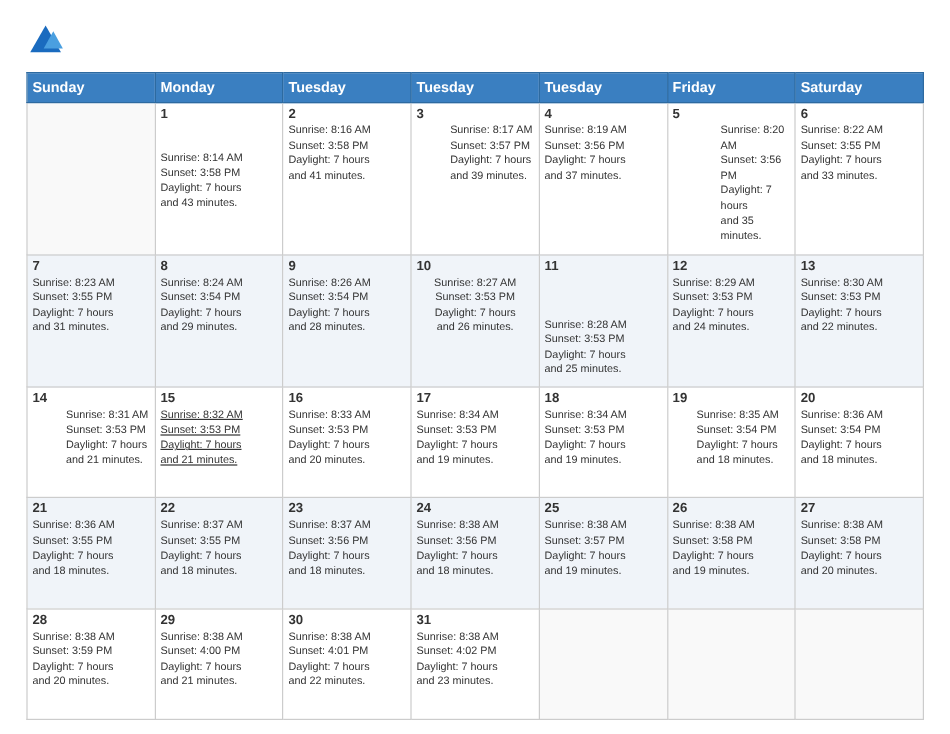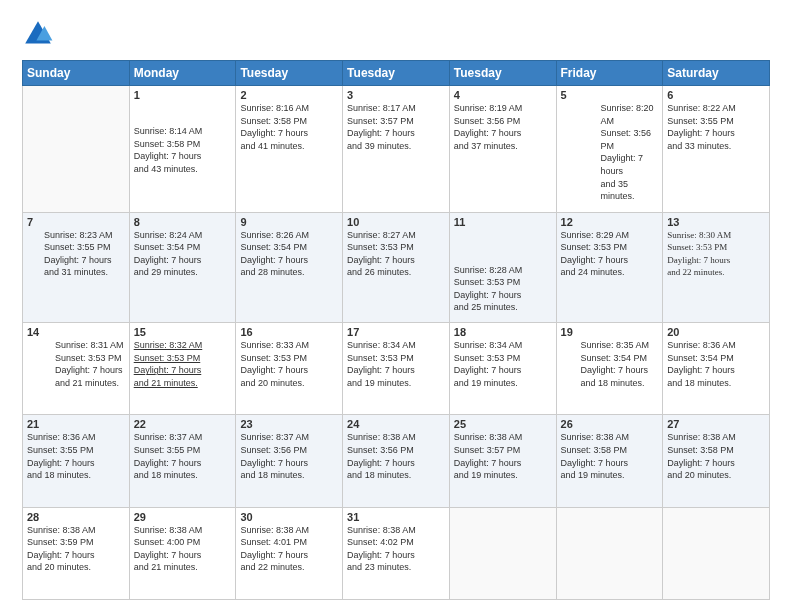--- a/index.html
+++ b/index.html
@@ -146,21 +146,21 @@
           </td>
           <td>
             <span class="day-number">2</span>
             <div class="day-info" style="white-space: pre-line;">Sunrise: 8:16 AM
 Sunset: 3:58 PM
 Daylight: 7 hours
 and 41 minutes.</div>
           </td>
           <td>
             <span class="day-number">3</span>
-            <div class="day-info" style="white-space: pre-line;">Sunrise: 8:17 AM
+            <div class="day-info" style="white-space: pre-line; margin-left: 28px;">Sunrise: 8:17 AM
 Sunset: 3:57 PM
 Daylight: 7 hours
 and 39 minutes.</div>
           </td>
           <td>
             <span class="day-number">4</span>
             <div class="day-info" style="white-space: pre-line;">Sunrise: 8:19 AM
 Sunset: 3:56 PM
 Daylight: 7 hours
 and 37 minutes.</div>
@@ -176,63 +176,63 @@
             <span class="day-number">6</span>
             <div class="day-info" style="white-space: pre-line;">Sunrise: 8:22 AM
 Sunset: 3:55 PM
 Daylight: 7 hours
 and 33 minutes.</div>
           </td>
         </tr>
         <tr class="row-shaded">
           <td>
             <span class="day-number">7</span>
-            <div class="day-info" style="white-space: pre-line; margin-left: 17px;">Sunrise: 8:23 AM
+            <div class="day-info" style="white-space: pre-line;">Sunrise: 8:23 AM
 Sunset: 3:55 PM
 Daylight: 7 hours
 and 31 minutes.</div>
           </td>
           <td>
             <span class="day-number">8</span>
             <div class="day-info" style="white-space: pre-line;">Sunrise: 8:24 AM
 Sunset: 3:54 PM
 Daylight: 7 hours
 and 29 minutes.</div>
           </td>
           <td>
             <span class="day-number">9</span>
             <div class="day-info" style="white-space: pre-line;">Sunrise: 8:26 AM
 Sunset: 3:54 PM
 Daylight: 7 hours
 and 28 minutes.</div>
           </td>
           <td>
             <span class="day-number">10</span>
-            <div class="day-info" style="white-space: pre-line;">Sunrise: 8:27 AM
+            <div class="day-info" style="white-space: pre-line; text-align: center;">Sunrise: 8:27 AM
 Sunset: 3:53 PM
 Daylight: 7 hours
 and 26 minutes.</div>
           </td>
           <td>
             <span class="day-number">11</span>
             <div class="day-info" style="white-space: pre-line; margin-top: 36px;">Sunrise: 8:28 AM
 Sunset: 3:53 PM
 Daylight: 7 hours
 and 25 minutes.</div>
           </td>
           <td>
             <span class="day-number">12</span>
             <div class="day-info" style="white-space: pre-line;">Sunrise: 8:29 AM
 Sunset: 3:53 PM
 Daylight: 7 hours
 and 24 minutes.</div>
           </td>
           <td>
             <span class="day-number">13</span>
-            <div class="day-info" style="white-space: pre-line; font-family: Liberation Serif, serif;">Sunrise: 8:30 AM
+            <div class="day-info" style="white-space: pre-line;">Sunrise: 8:30 AM
 Sunset: 3:53 PM
 Daylight: 7 hours
 and 22 minutes.</div>
           </td>
         </tr>
         <tr>
           <td>
             <span class="day-number">14</span>
             <div class="day-info" style="white-space: pre-line; margin-left: 28px;">Sunrise: 8:31 AM
 Sunset: 3:53 PM

